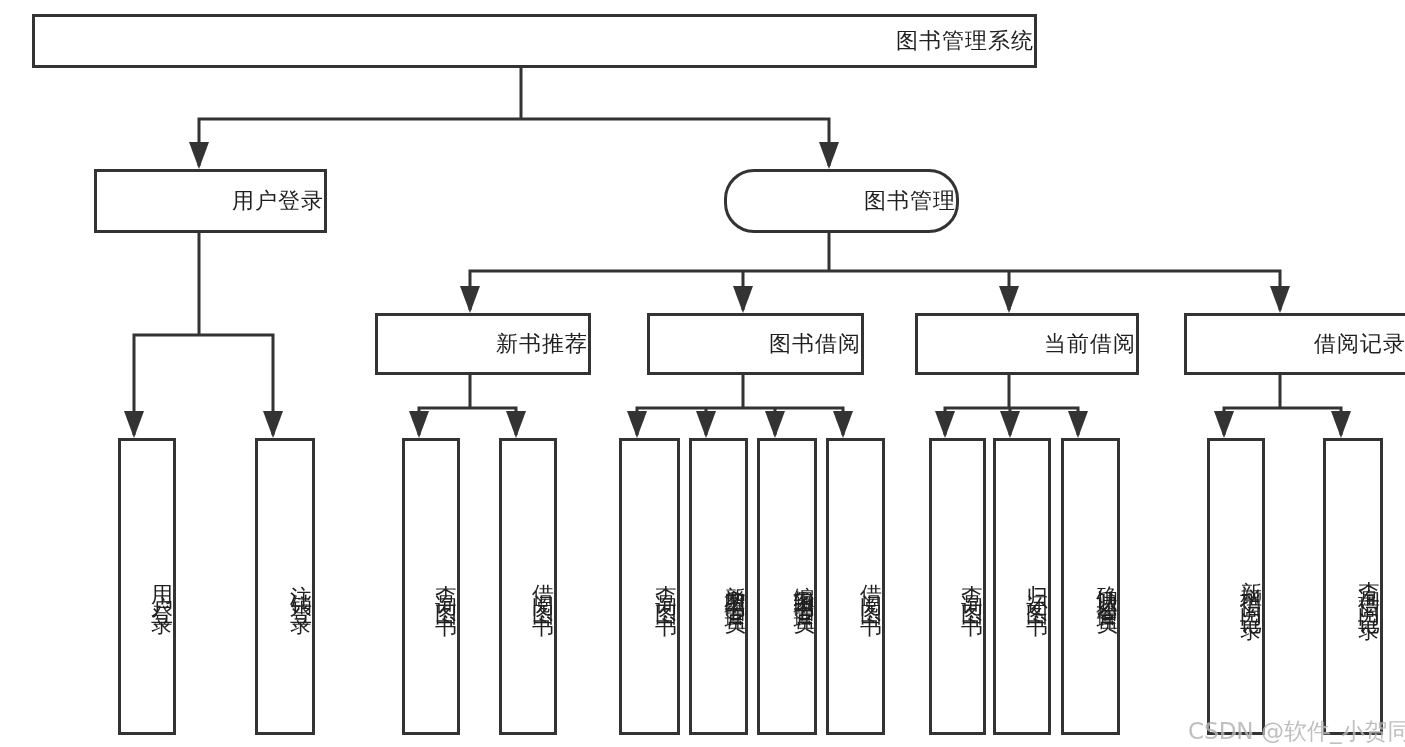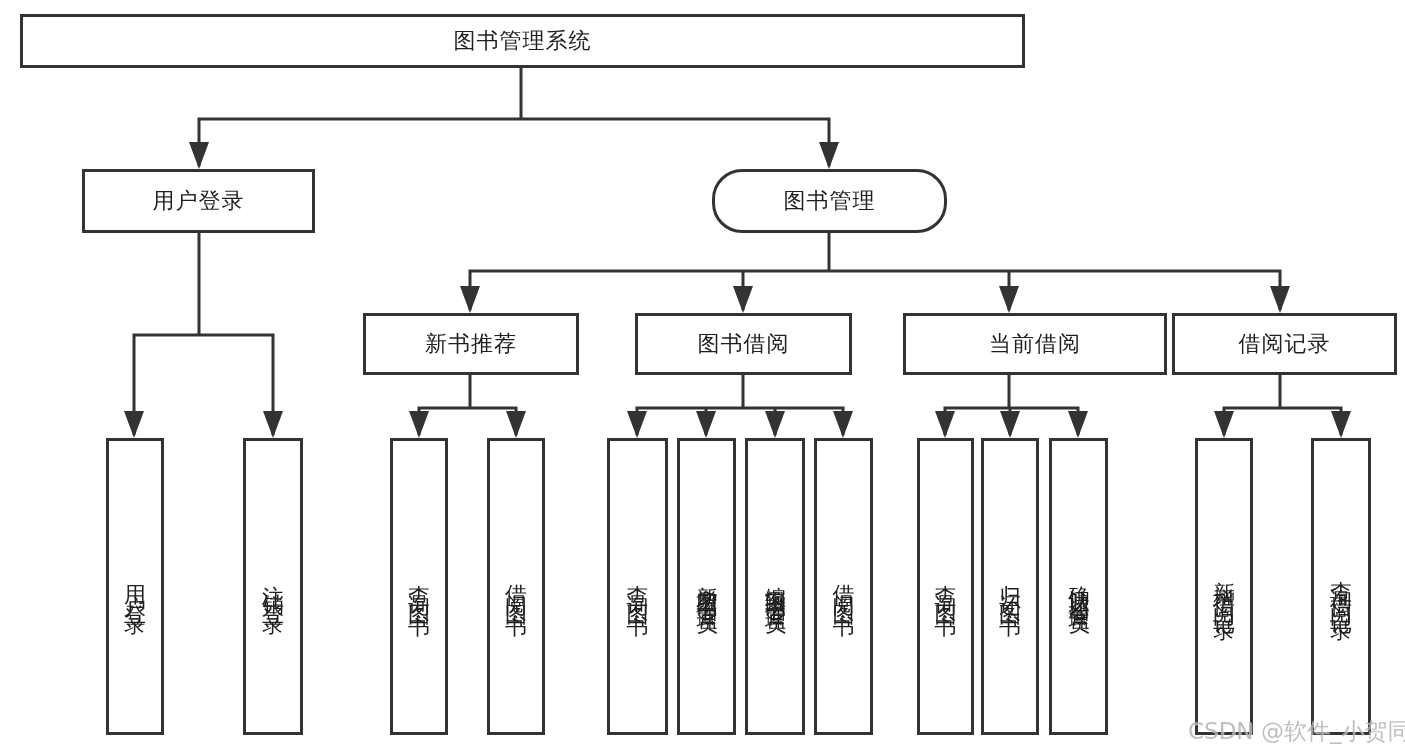--- a/index.html
+++ b/index.html
@@ -24,22 +24,23 @@
     left: 0; top: 0;
     width: 1405px; height: 747px;
     color: var(--line);
   }
   .node {
     position: absolute;
     background: #ffffff;
     border: 3px solid var(--line);
     display: flex;
     align-items: center;
-    justify-content: center;
+    justify-content: flex-end;
     text-align: center;
+    margin-left: 12px;
   }
   .hlabel {
     font-size: 22px;
     letter-spacing: 1px;
     color: var(--text);
     white-space: nowrap;
   }
   .root   { left: 20px;  top: 14px;  width: 1005px; height: 54px; }
   .lvl2-a { left: 82px;  top: 169px; width: 233px;  height: 64px; }
   .lvl2-b { left: 712px; top: 169px; width: 235px;  height: 64px; border-radius: 30px; }
@@ -122,21 +123,21 @@
   <div class="node lvl2-b">
     <span class="hlabel">图书管理</span>
   </div>
 
   <div class="node lvl3" style="left:635px; width:217px;">
     <span class="hlabel">图书借阅</span>
   </div>
   <div class="node lvl3" style="left:363px; width:216px;">
     <span class="hlabel">新书推荐</span>
   </div>
-  <div class="node lvl3" style="left:903px; width:264px;">
+  <div class="node lvl3" style="left:903px; width:224px;">
     <span class="hlabel">当前借阅</span>
   </div>
   <div class="node lvl3" style="left:1172px; width:225px;">
     <span class="hlabel">借阅记录</span>
   </div>
 
   <div class="node leaf" style="left:106px; width:58px;">
     <span class="vlabel">用户登录</span>
   </div>
   <div class="node leaf" style="left:243px; width:60px;">

